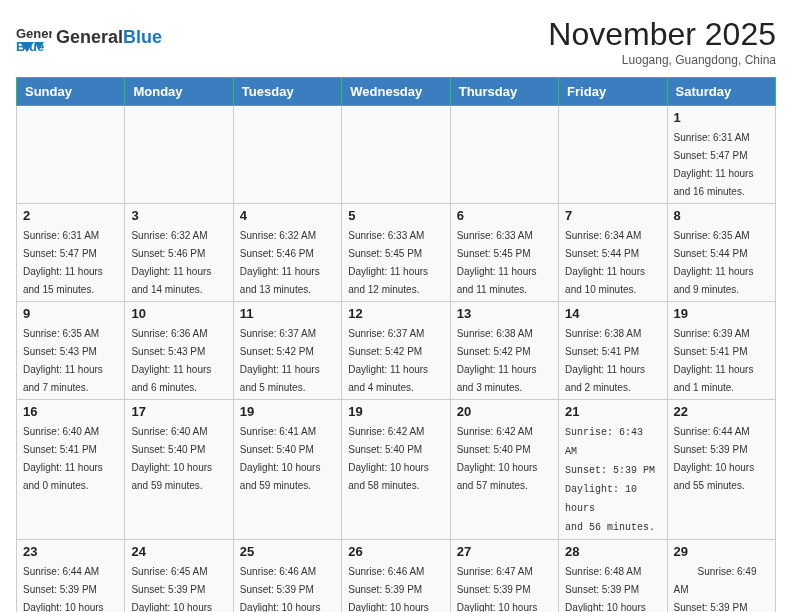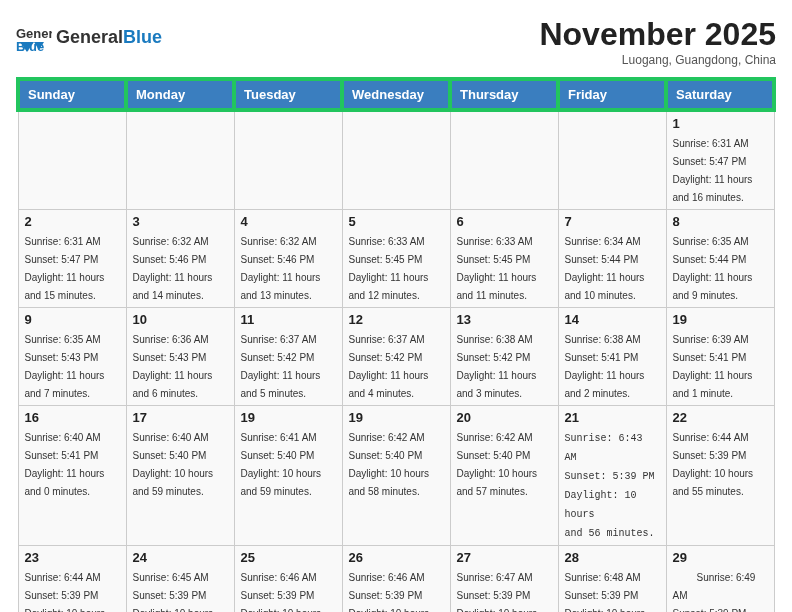--- a/index.html
+++ b/index.html
@@ -24,39 +24,39 @@
     }
     .logo-icon {
       width: 36px;
       height: 28px;
     }
     .title-area {
       text-align: right;
     }
     .month-title {
       font-size: 32px;
-      font-weight: bold;
+      font-weight: normal;
       color: #222;
     }
     .location-title {
       font-size: 12px;
       color: #555;
     }
     .calendar-table {
       width: 100%;
       border-collapse: collapse;
       border: 1px solid #ccc;
     }
     .calendar-table th {
       background-color: #3a7ebf;
       color: #fff;
       text-align: left;
       padding: 6px 8px;
       font-size: 13px;
-      border: 4px solid #22c55e;
+      border: 1px solid #22c55e;
     }
     .calendar-table td {
       vertical-align: top;
       border: 1px solid #ccc;
       padding: 4px 6px;
       width: calc(100% / 7);
       min-height: 70px;
       background: #f9f9f9;
     }
     .day-number {

